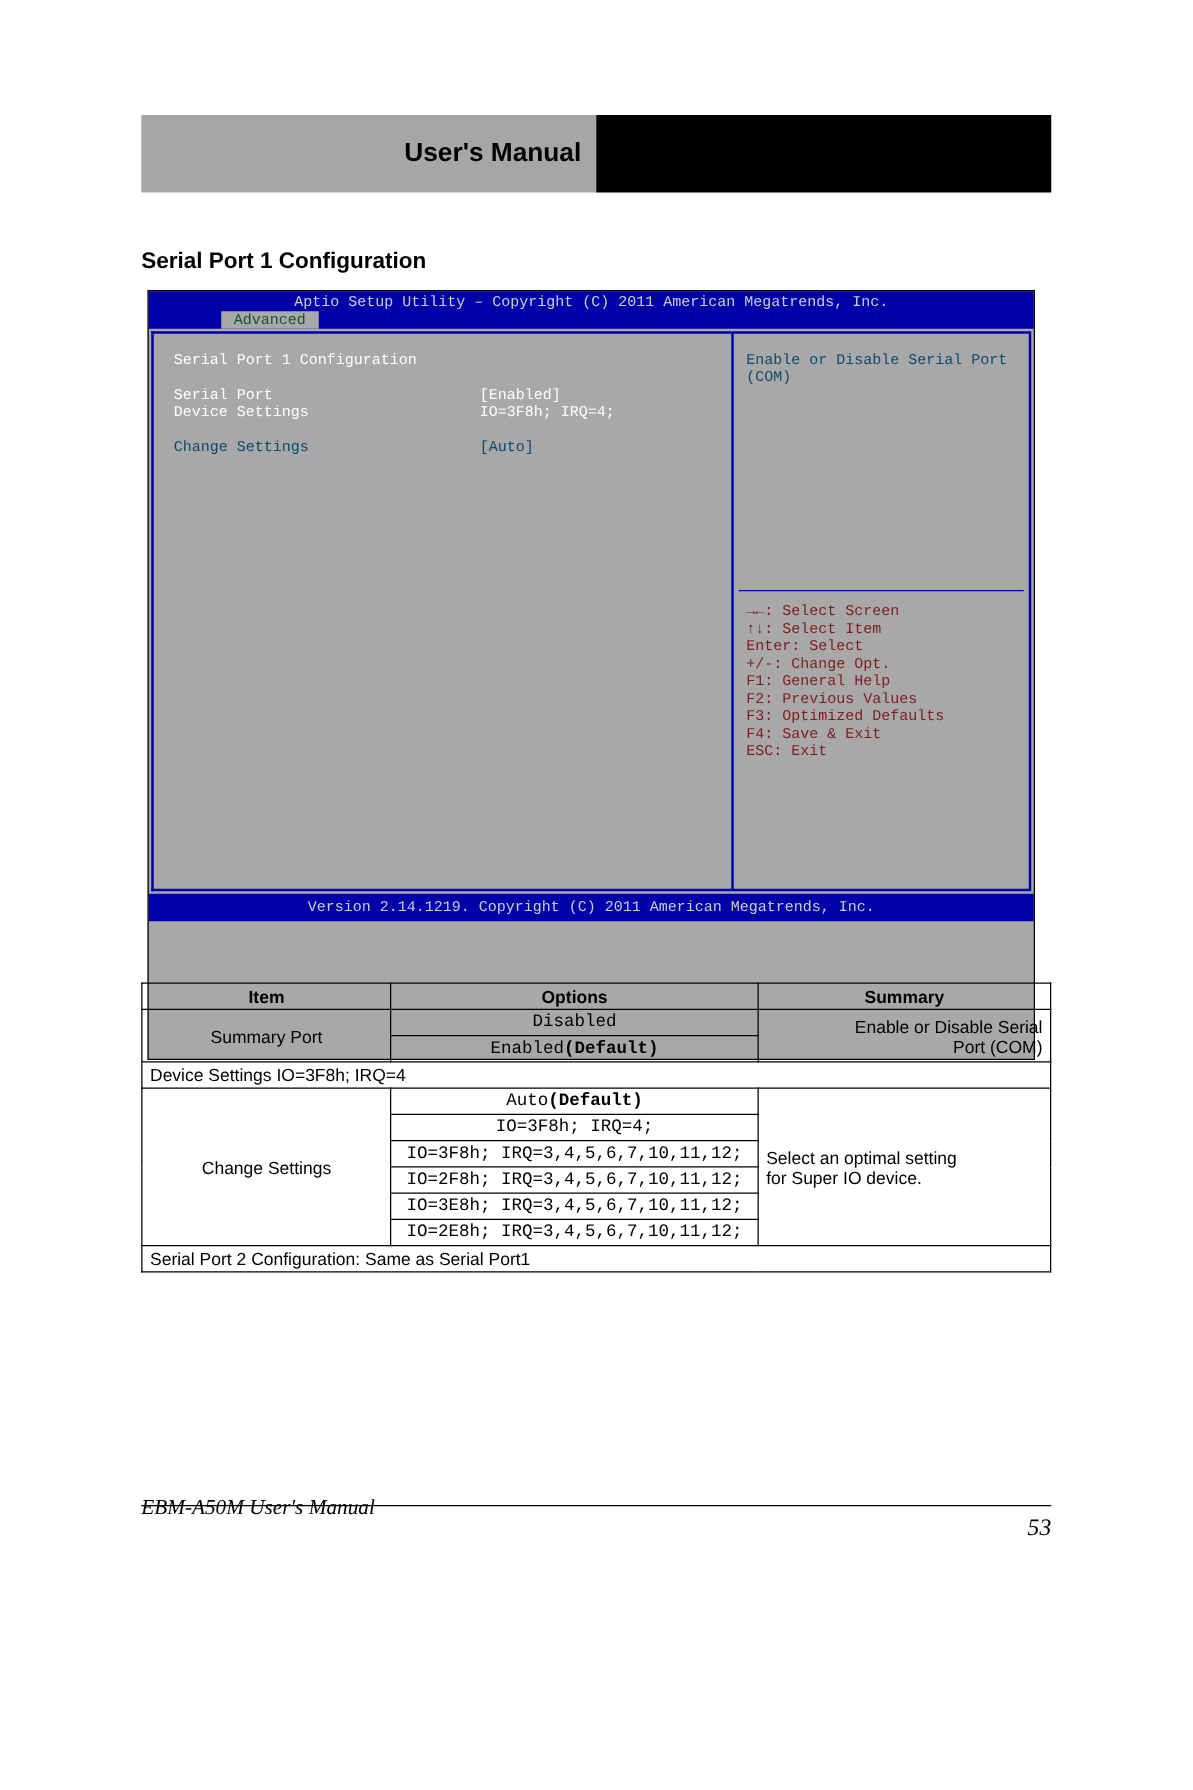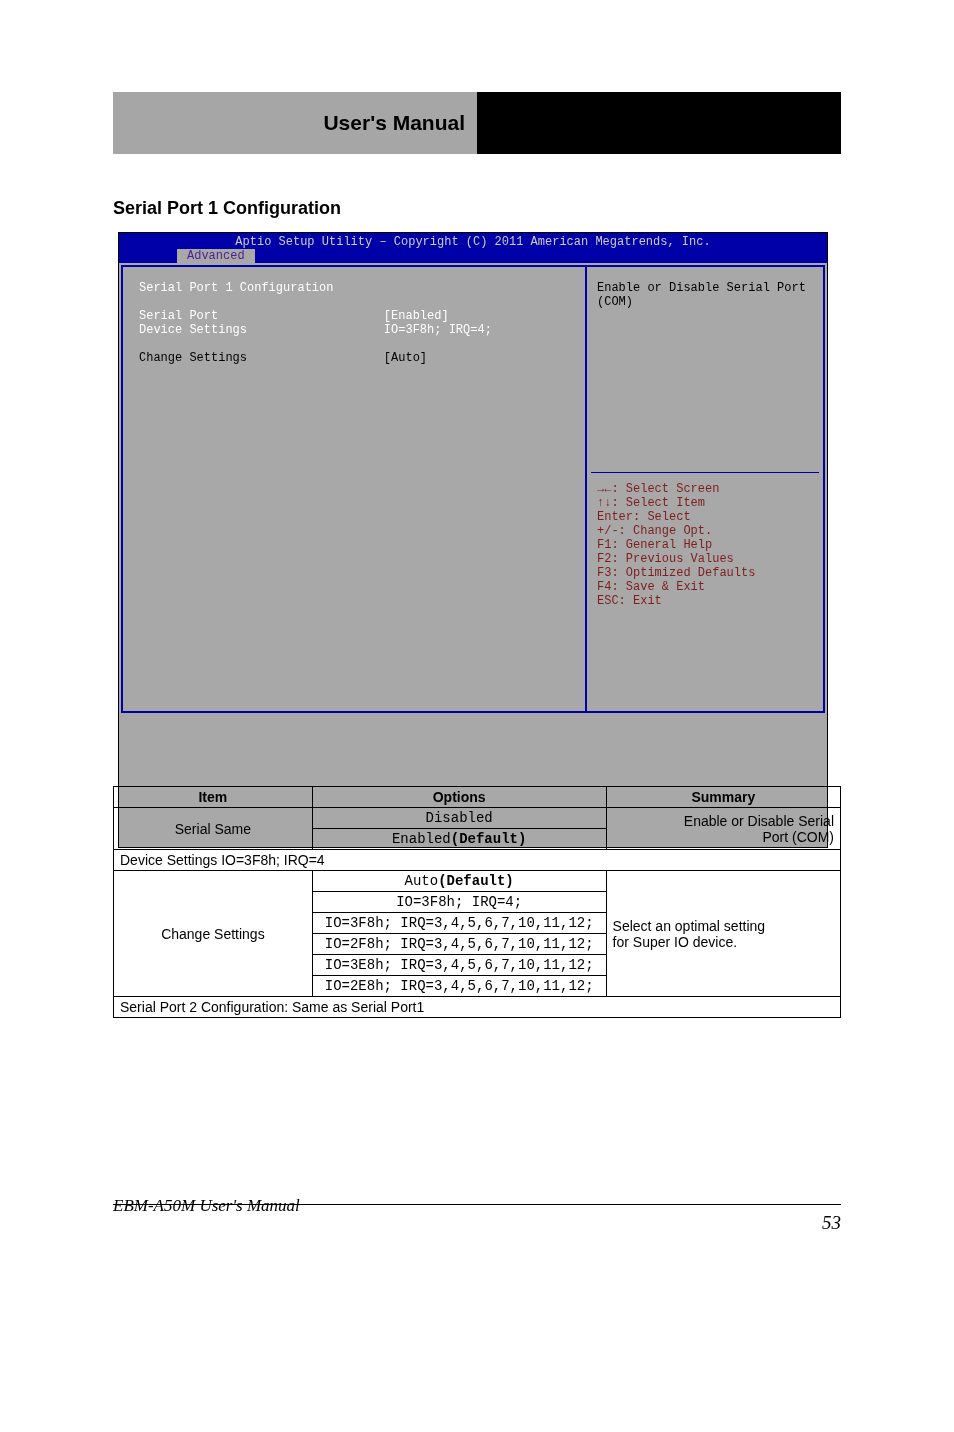--- a/index.html
+++ b/index.html
@@ -83,21 +83,21 @@
     text-align: center;
     padding-top: 2px;
     font-size: 12px;
     color: #ccc;
   }
   .bios-tab {
     position: absolute;
     left: 58px;
     bottom: 0;
     background: #a8a8a8;
-    color: #4c1d95;
+    color: #14532d;
     padding: 0 10px;
     height: 14px;
     line-height: 14px;
     font-size: 12px;
   }
   .bios-body {
     display: flex;
     height: 452px;
   }
   .bios-main {
@@ -112,21 +112,21 @@
   .bios-help {
     width: 240px;
     border: 2px solid #0000a8;
     margin: 2px 2px 2px 0;
     padding: 14px 10px;
     box-sizing: border-box;
     position: relative;
   }
   .bios-line { white-space: pre; }
   .bios-white { color: #fff; }
-  .bios-blue  { color: #000000; }
+  .bios-blue  { color: #0c4a6e; }
   .bios-help-divider {
     position: absolute;
     left: 4px; right: 4px;
     top: 205px;
     border-top: 1px solid #0000a8;
   }
   .bios-help-nav {
     position: absolute;
     left: 10px;
     top: 215px;
@@ -226,31 +226,32 @@
             <div class="bios-line">Enter: Select</div>
             <div class="bios-line">+/-: Change Opt.</div>
             <div class="bios-line">F1: General Help</div>
             <div class="bios-line">F2: Previous Values</div>
             <div class="bios-line">F3: Optimized Defaults</div>
             <div class="bios-line">F4: Save &amp; Exit</div>
             <div class="bios-line">ESC: Exit</div>
           </div>
     </div>
   </div>
+  <div class="bios-footer">Version 2.14.1219. Copyright (C) 2011 American Megatrends, Inc.</div>
 </div>
 
 <table class="opts-table">
   <tbody id="opts-tbody">
         <tr>
           <th class="col0">Item</th>
           <th class="col1">Options</th>
           <th class="col2">Summary</th>
         </tr>
         <tr>
-          <td class="col0 item-cell" rowspan="2">Serial Same</td>
+          <td class="col0 item-cell" rowspan="2">Summary Port</td>
           <td class="col1 opt-cell">Disabled</td>
           <td class="col2 summary-cell" rowspan="2" style="white-space: pre-line; text-align: right;">Enable or Disable Serial
 Port (COM)</td>
         </tr>
         <tr>
           <td class="col1 opt-cell">Enabled<b>(Default)</b></td>
         </tr>
         <tr class="subhead">
           <td colspan="3">Device Settings IO=3F8h; IRQ=4</td>
         </tr>

